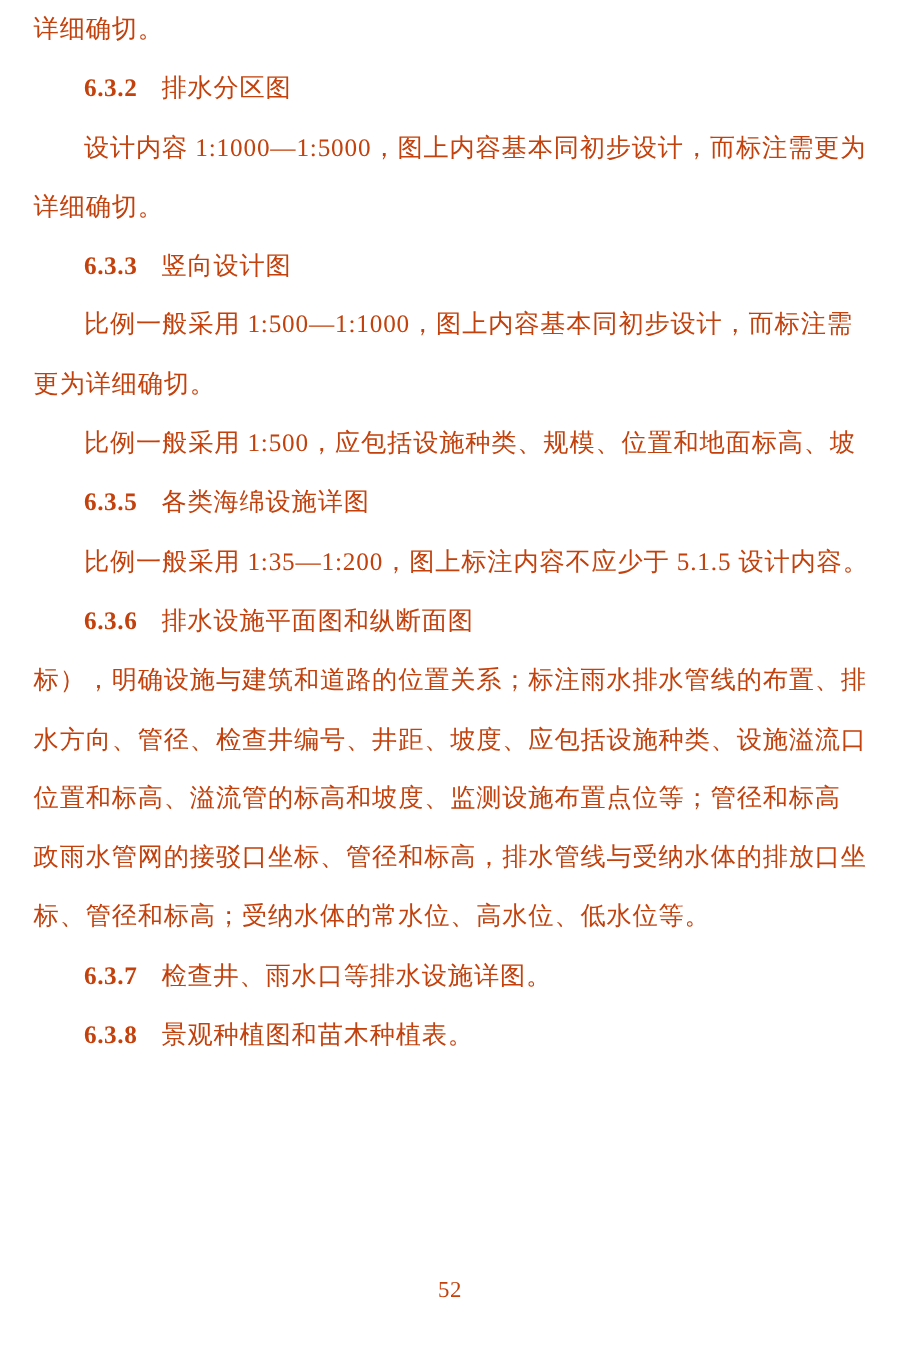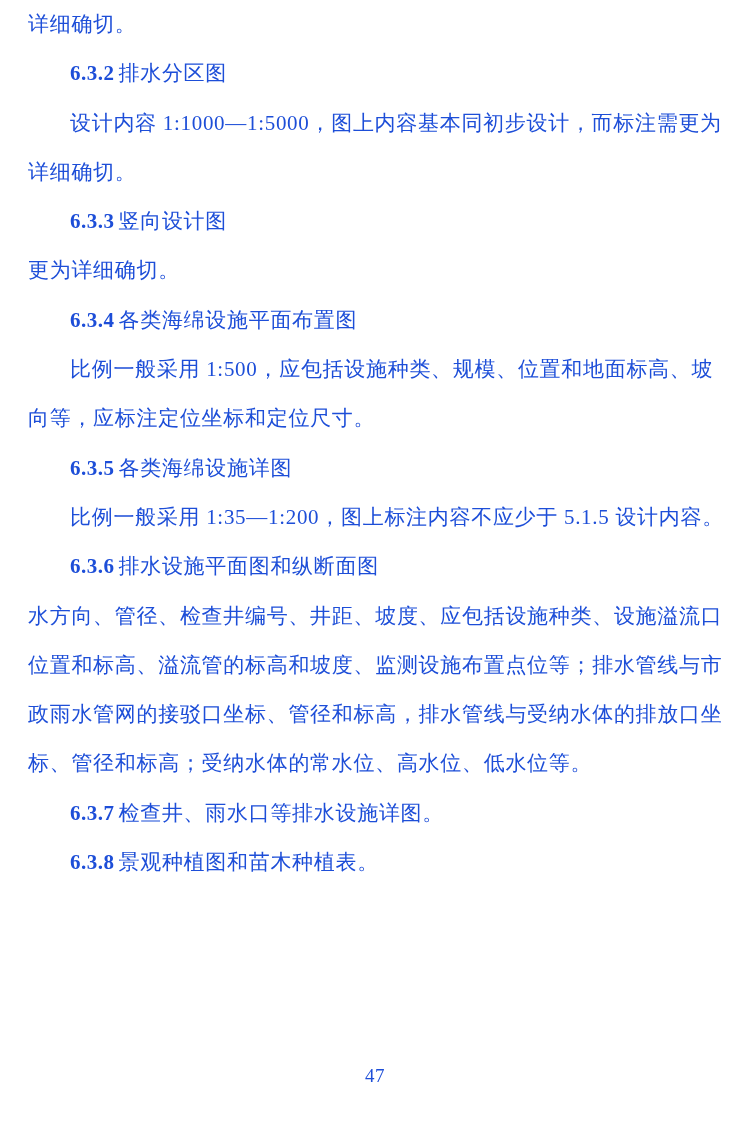--- a/index.html
+++ b/index.html
@@ -7,21 +7,21 @@
     padding: 0;
     background: #ffffff;
   }
   .page {
     position: relative;
     width: 750px;
     height: 1121px;
     background: #ffffff;
     overflow: hidden;
     font-family: "Liberation Serif", "DejaVu Serif", serif;
-    color: #1d4ed8;
+    color: #c2410c;
   }
   .content {
     position: absolute;
     top: 0;
     left: 28px;
     width: 694px;
   }
   .line {
     font-size: 21px;
     line-height: 49.3px;
@@ -29,21 +29,21 @@
     letter-spacing: 0.7px;
     white-space: nowrap;
   }
   .indent {
     padding-left: 42px;
   }
   .hnum {
     font-weight: bold;
   }
   .hnum:not(:empty) {
-    margin-right: 4px;
+    margin-right: 20px;
     letter-spacing: 0.5px;
   }
   .page-number {
     position: absolute;
     top: 1062px;
     left: 0;
     width: 100%;
     text-align: center;
     font-size: 19px;
     line-height: 28px;
@@ -63,55 +63,53 @@
     </div>
 
     <div class="line indent">设计内容 1:1000—1:5000，图上内容基本同初步设计，而标注需更为</div>
 
     <div class="line">详细确切。</div>
 
     <div class="line indent">
       <span class="hnum">6.3.3</span><span class="htext">竖向设计图</span>
     </div>
 
+    <div class="line indent">比例一般采用 1:500—1:1000，图上内容基本同初步设计，而标注需</div>
 
     <div class="line">更为详细确切。</div>
 
-    <div class="line indent">
-      <span class="hnum">6.3.4</span><span class="htext">各类海绵设施平面布置图</span>
-    </div>
 
     <div class="line indent">比例一般采用 1:500，应包括设施种类、规模、位置和地面标高、坡</div>
 
-    <div class="line">向等，应标注定位坐标和定位尺寸。</div>
 
     <div class="line indent">
       <span class="hnum">6.3.5</span><span class="htext">各类海绵设施详图</span>
     </div>
 
     <div class="line indent">比例一般采用 1:35—1:200，图上标注内容不应少于 5.1.5 设计内容。</div>
 
     <div class="line indent">
       <span class="hnum">6.3.6</span><span class="htext">排水设施平面图和纵断面图</span>
     </div>
 
 
+    <div class="line">标），明确设施与建筑和道路的位置关系；标注雨水排水管线的布置、排</div>
 
     <div class="line">水方向、管径、检查井编号、井距、坡度、应包括设施种类、设施溢流口</div>
 
-    <div class="line">位置和标高、溢流管的标高和坡度、监测设施布置点位等；排水管线与市</div>
+    <div class="line">位置和标高、溢流管的标高和坡度、监测设施布置点位等；管径和标高</div>
 
     <div class="line">政雨水管网的接驳口坐标、管径和标高，排水管线与受纳水体的排放口坐</div>
 
     <div class="line">标、管径和标高；受纳水体的常水位、高水位、低水位等。</div>
 
     <div class="line indent">
       <span class="hnum">6.3.7</span><span class="htext">检查井、雨水口等排水设施详图。</span>
     </div>
 
     <div class="line indent">
       <span class="hnum">6.3.8</span><span class="htext">景观种植图和苗木种植表。</span>
     </div>
 
   </div>
 
-  <div class="page-number">47</div>
+  <div class="page-number">52</div>
 </div>
 
 </body></html>

